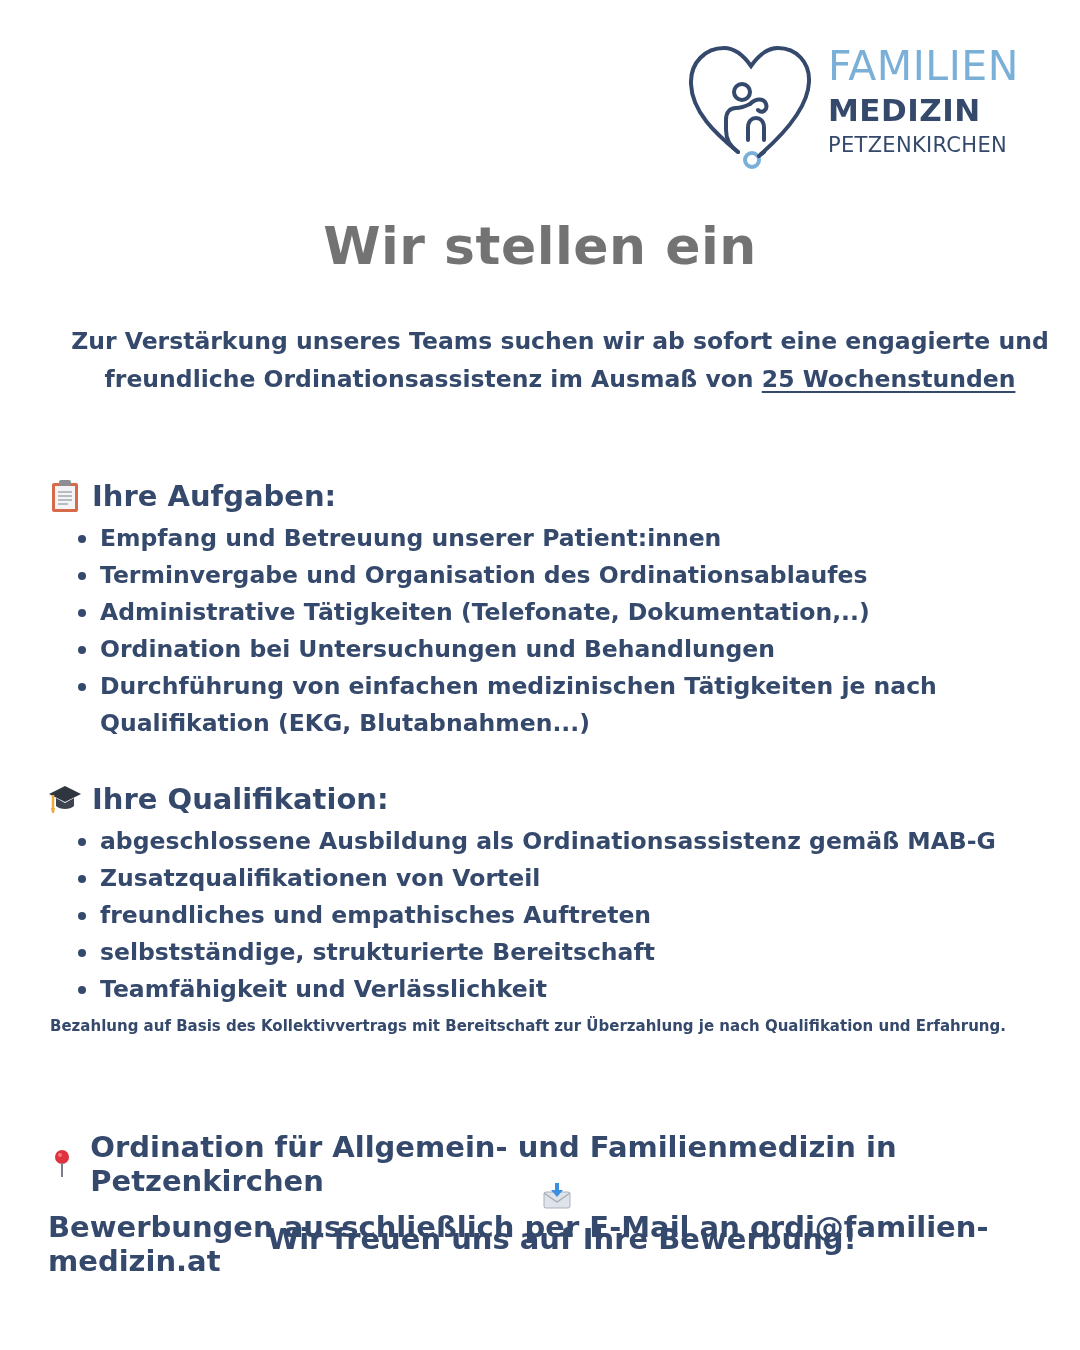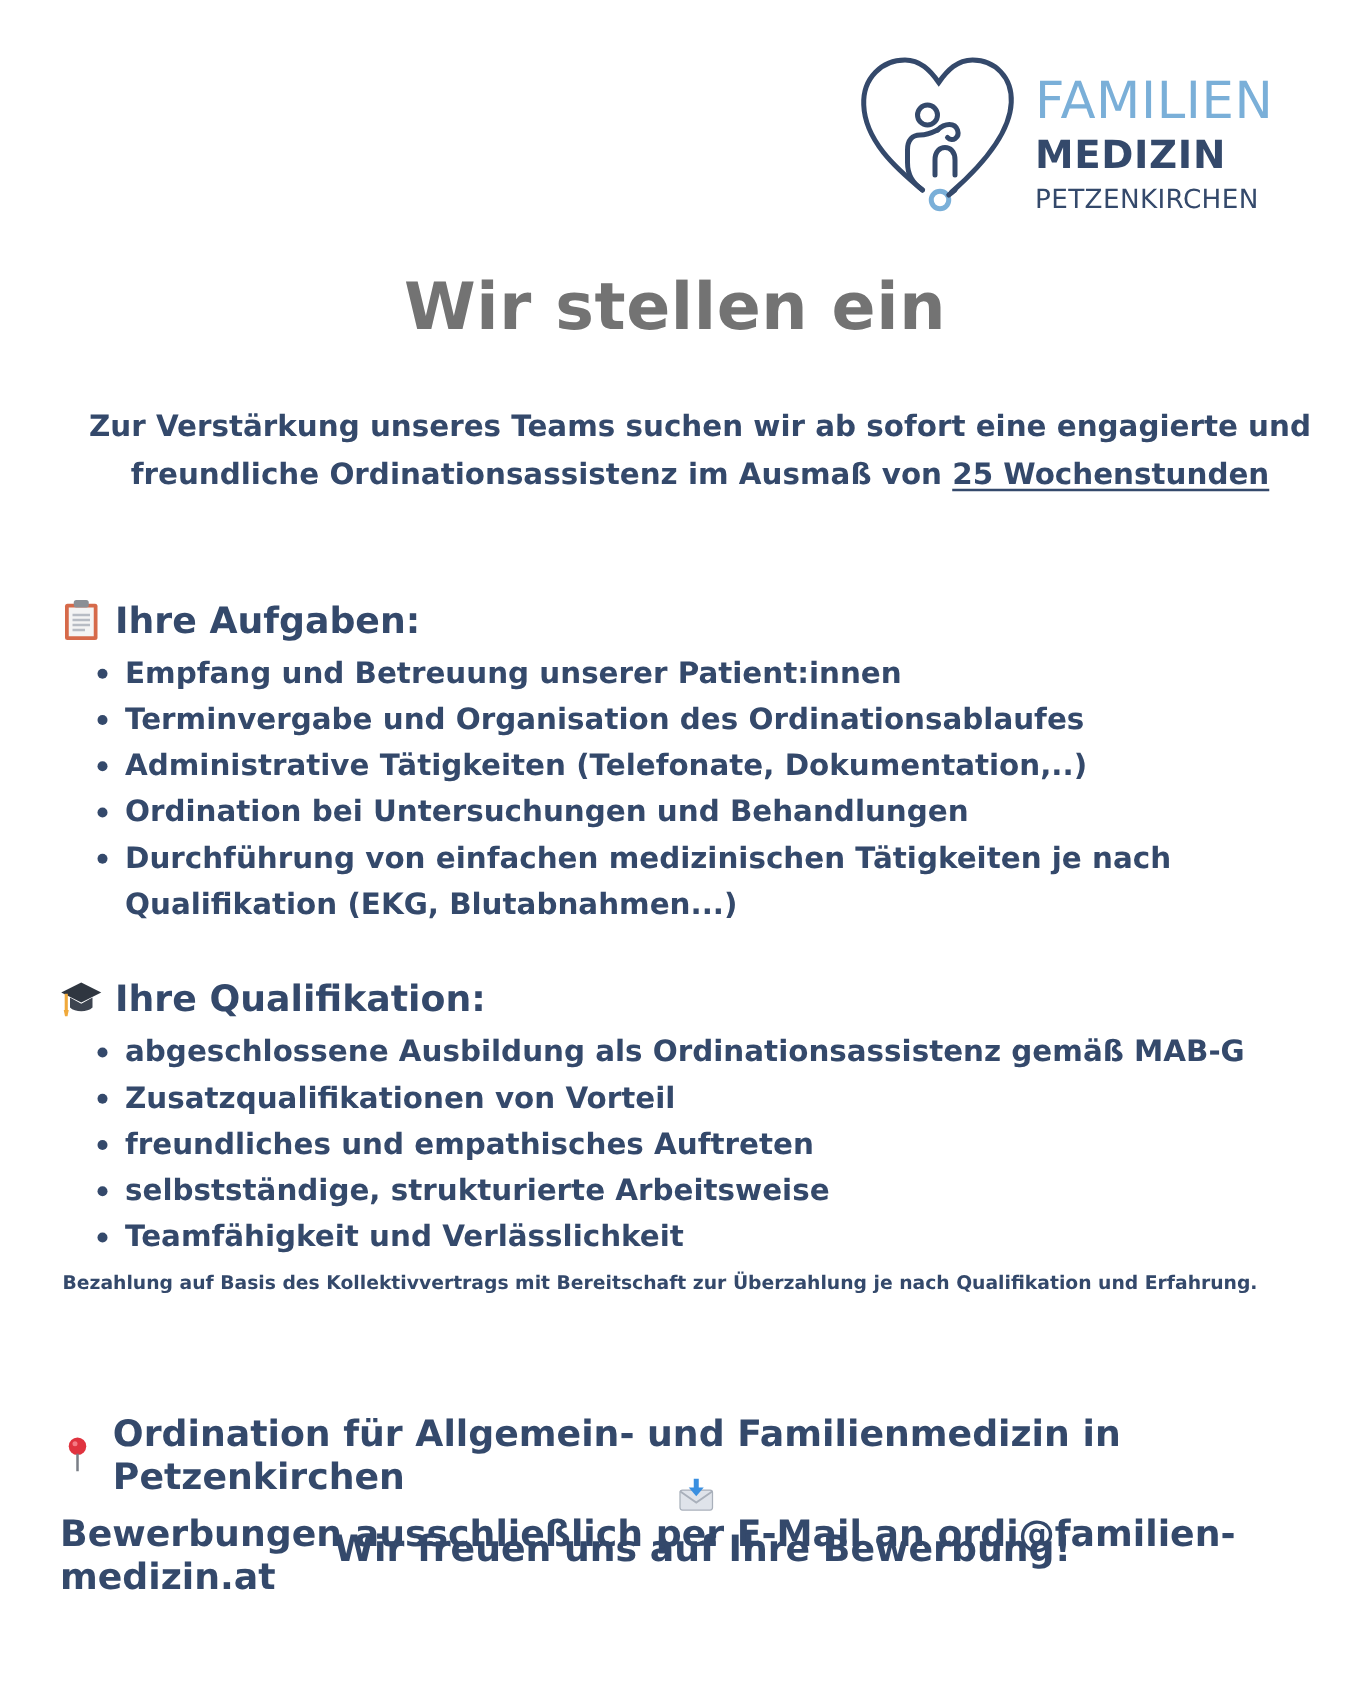--- a/index.html
+++ b/index.html
@@ -25,21 +25,21 @@
   .logo-icon {
     position: absolute;
     left: 0;
     top: 0;
     width: 130px;
     height: 130px;
   }
   .logo-text {
     position: absolute;
     left: 142px;
-    top: 16px;
+    top: 2px;
     width: 230px;
   }
   .logo-line1 {
     font-family: "DejaVu Sans", sans-serif;
     color: #7aafd8;
     font-size: 41px;
     letter-spacing: 0.5px;
     line-height: 44px;
     font-weight: normal;
   }
@@ -234,21 +234,21 @@
         <path d="M5 13 L5 26" stroke="#f0a93b" stroke-width="2.5"></path>
         <path d="M3 26 L7 26 L6 31 L4 31 Z" fill="#f0a93b"></path>
       </svg>
     </span>
     <span>Ihre Qualifikation:</span>
   </div>
   <ul class="items">
     <li>abgeschlossene Ausbildung als Ordinationsassistenz gemäß MAB-G</li>
     <li>Zusatzqualifikationen von Vorteil</li>
     <li>freundliches und empathisches Auftreten</li>
-    <li>selbstständige, strukturierte Arbeitsweise</li>
+    <li>selbstständige, strukturierte Bereitschaft</li>
     <li>Teamfähigkeit und Verlässlichkeit</li>
   </ul>
 </div>
 
 <div class="payment">Bezahlung auf Basis des Kollektivvertrags mit Bereitschaft zur Überzahlung je nach Qualifikation und Erfahrung.</div>
 
 <div class="contact-line" style="top:1110px;">
   <span class="emoji">
     <svg width="20" height="30" viewBox="0 0 20 30">
       <circle cx="10" cy="8" r="7" fill="#e0333f"></circle>

